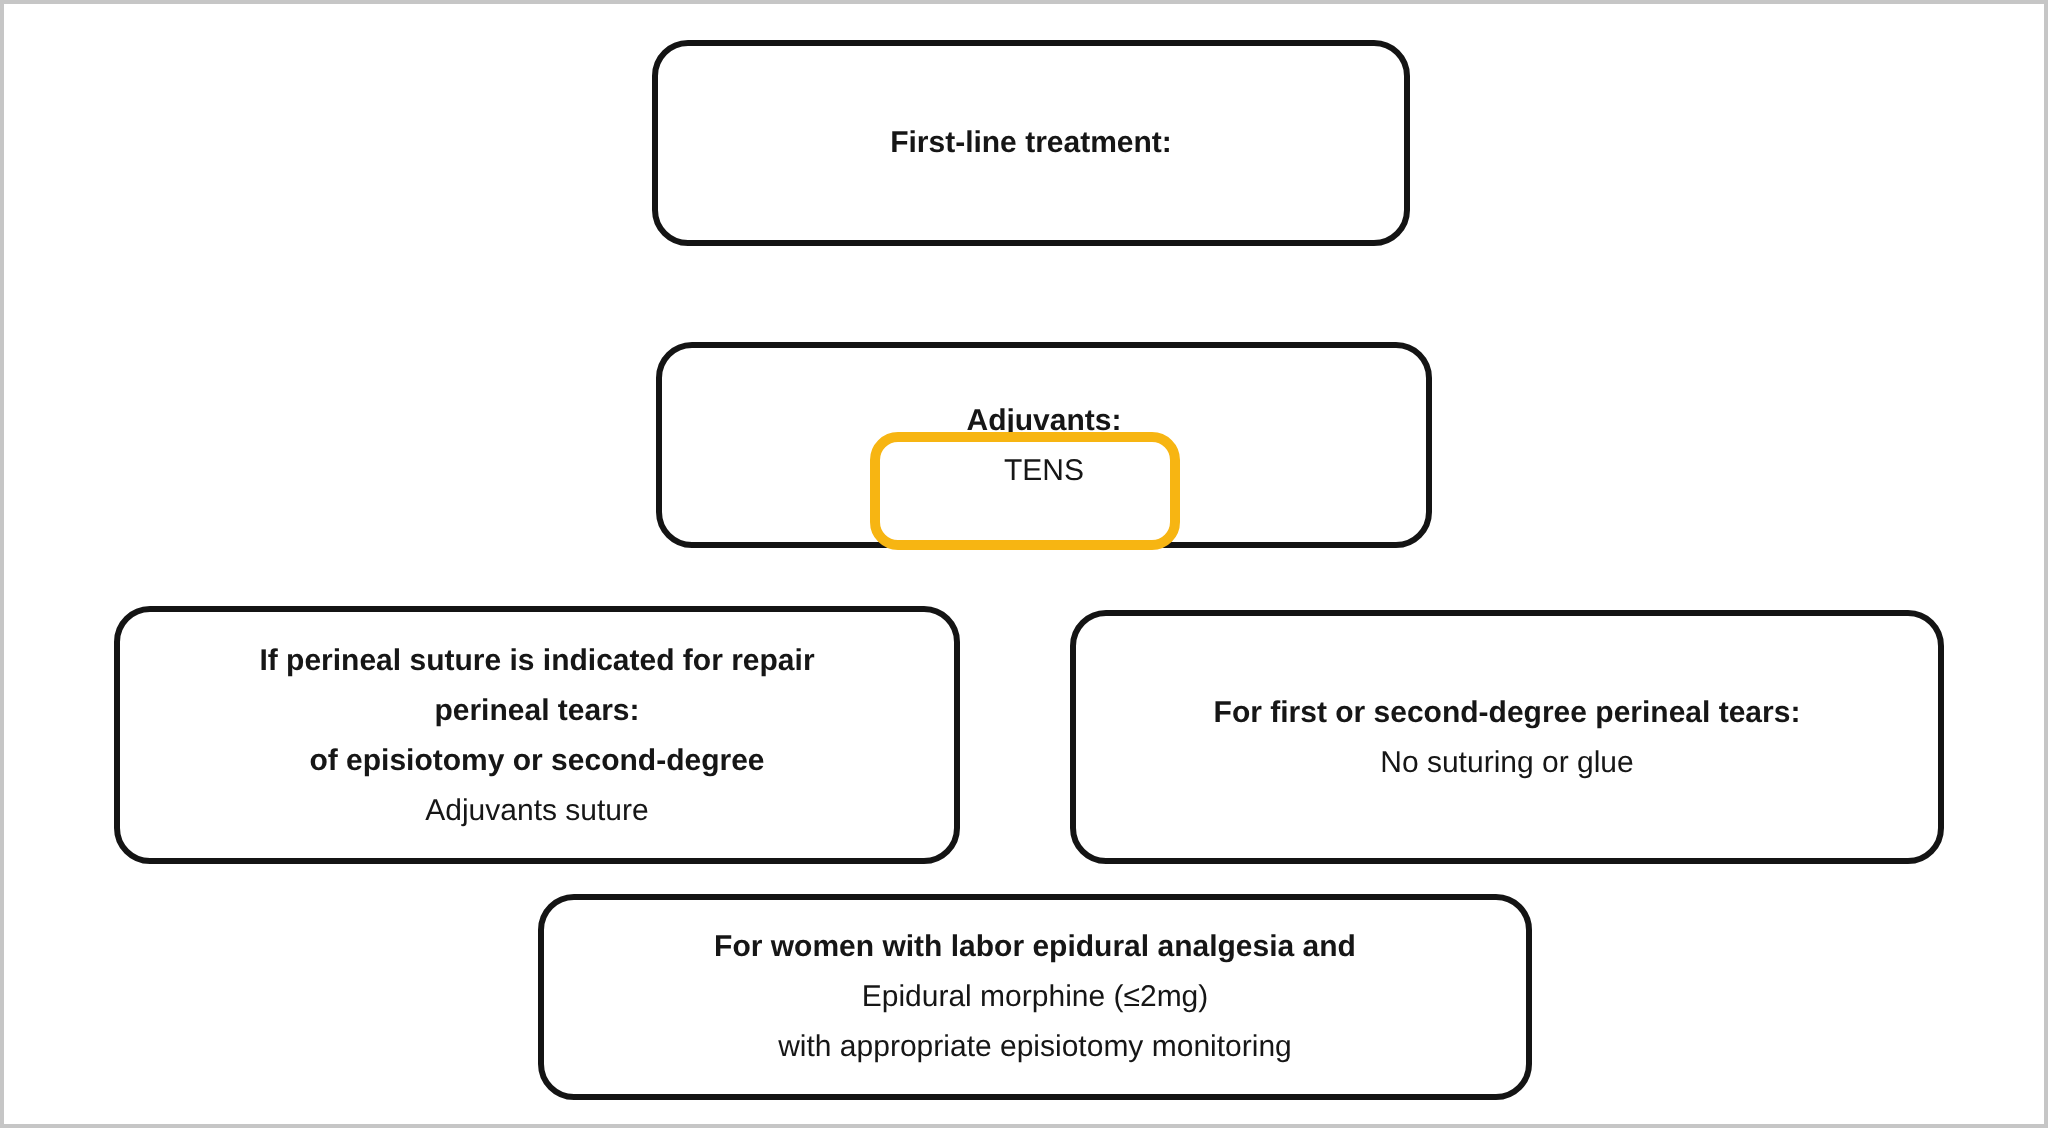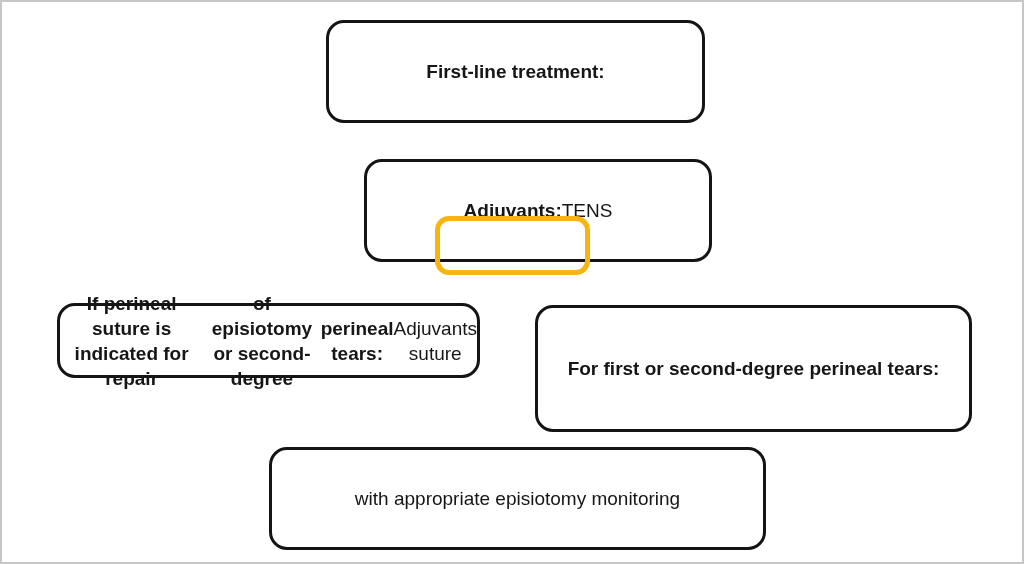--- a/index.html
+++ b/index.html
@@ -19,32 +19,33 @@
     border: 2px solid #c6c6c6;
     pointer-events: none;
     z-index: 10;
   }
   .fc-box {
     position: absolute;
     border: 3px solid #141414;
     border-radius: 18px;
     background: #ffffff;
     display: flex;
+    flex-direction: column;
     justify-content: center;
     align-items: center;
     text-align: center;
     color: #161616;
-    font-size: 19px;
+    font-size: 15px;
     line-height: 25px;
   }
   .fc-box .title { font-weight: bold; }
   
   .box-first-line   { left: 326px; top:  20px; width: 379px; height: 103px; }
-  .box-adjuvants    { left: 328px; top: 159px; width: 348px; height: 103px; margin-left: 36px; }
-  .box-suture       { left:  57px; top: 303px; width: 423px; height: 75px; }
+  .box-adjuvants    { left: 328px; top: 171px; width: 388px; height: 103px; }
+  .box-suture       { left:  57px; top: 303px; width: 423px; height: 129px; }
   .box-tears        { left: 535px; top: 305px; width: 437px; height: 127px; }
   .box-epidural     { left: 269px; top: 447px; width: 497px; height: 103px; }
   .acupuncture-highlight {
     position: absolute;
     left: 435px; top: 216px;
     width: 155px; height: 59px;
     border: 5px solid #f7b512;
     border-radius: 14px;
     background: transparent;
     z-index: 6;
@@ -61,28 +62,31 @@
 
   <div class="fc-box box-adjuvants">
     <div class="title">Adjuvants:</div>
     <div>TENS</div>
   </div>
 
   <div class="acupuncture-highlight" style="border-color: rgb(247, 181, 18);"></div>
 
   <div class="fc-box box-suture">
     <div class="title">If perineal suture is indicated for repair</div>
+    <div class="title">perineal tears:</div>
     <div class="title">of episiotomy or second-degree</div>
-    <div class="title">perineal tears:</div>
     <div>Adjuvants suture</div>
   </div>
 
   <div class="fc-box box-tears">
     <div class="title">For first or second-degree perineal tears:</div>
+    <div>No suturing or glue</div>
   </div>
 
   <div class="fc-box box-epidural">
+    <div class="title">For women with labor epidural analgesia and</div>
+    <div>Epidural morphine (≤2mg)</div>
     <div>with appropriate episiotomy monitoring</div>
   </div>
 
   <div class="frame-border" style="border-color: rgb(198, 198, 198);"></div>
 
 </div>
 
 </body></html>

